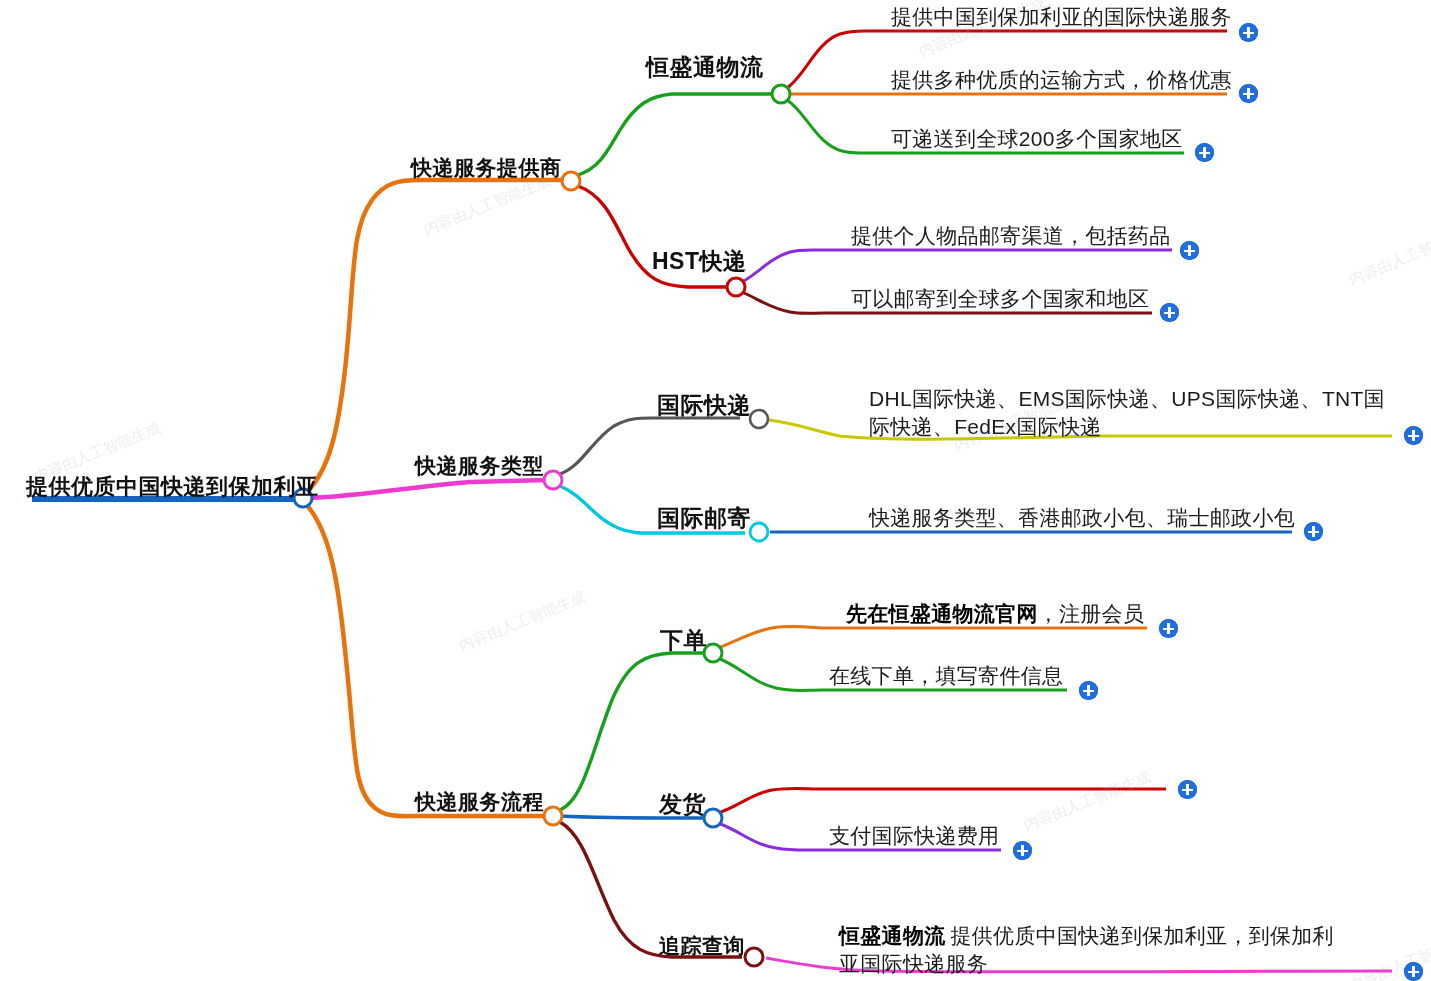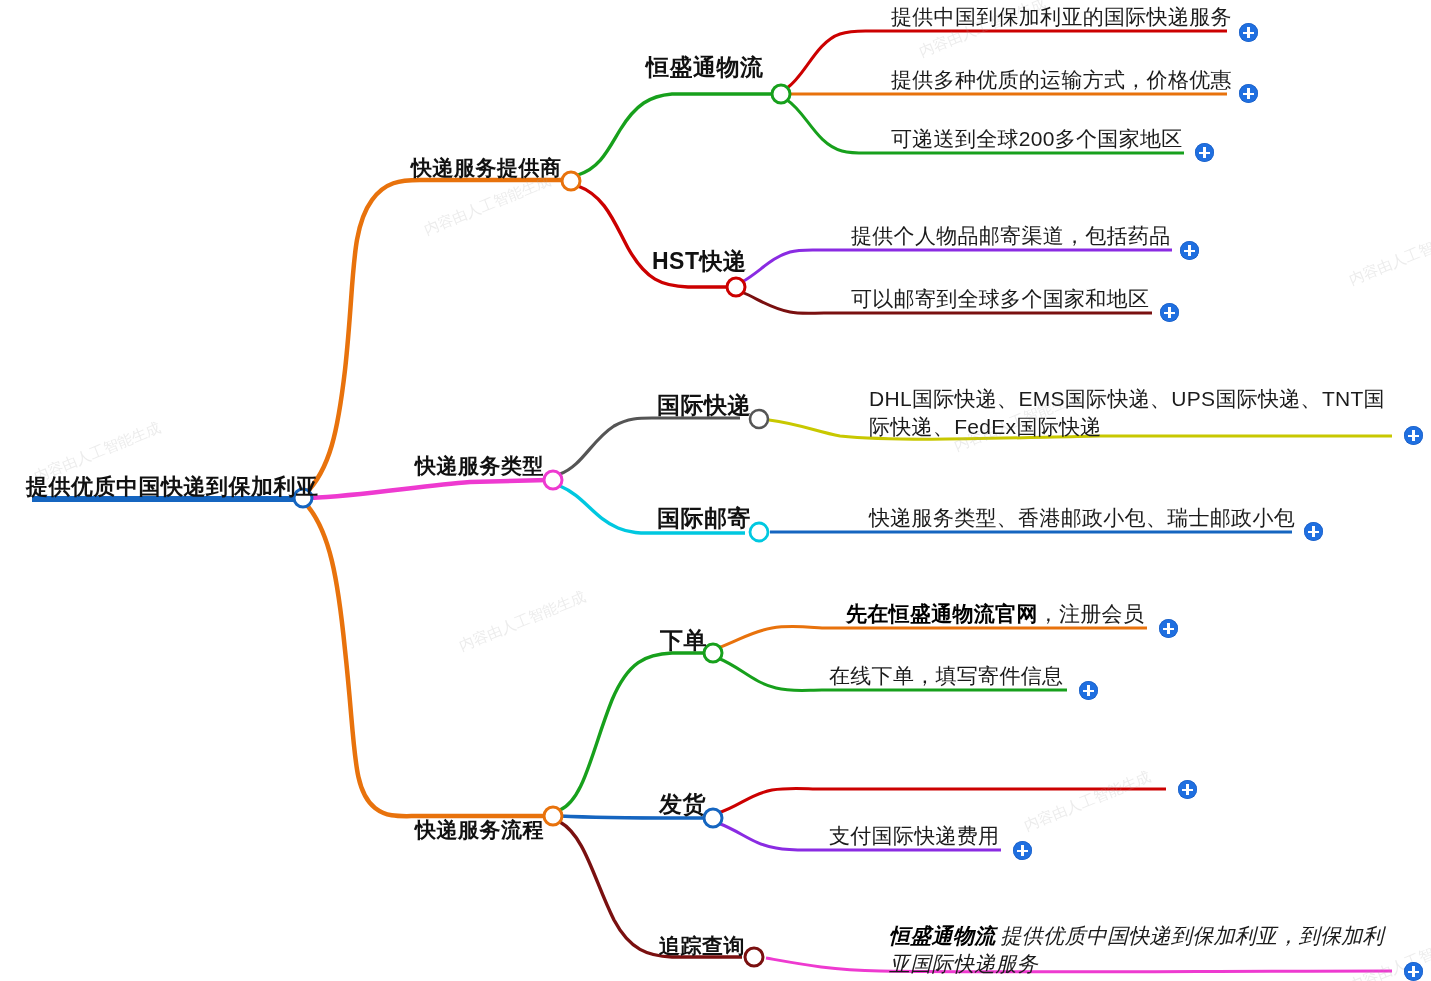--- a/index.html
+++ b/index.html
@@ -155,21 +155,21 @@
   <div class="watermark" style="left:30px; top:443px; transform:rotate(-22deg);">内容由人工智能生成</div>
   <div class="watermark" style="left:950px; top:412px; transform:rotate(-22deg);">内容由人工智能生成</div>
   <div class="watermark" style="left:455px; top:612px; transform:rotate(-22deg);">内容由人工智能生成</div>
   <div class="watermark" style="left:1020px; top:792px; transform:rotate(-22deg);">内容由人工智能生成</div>
   <div class="watermark" style="left:1345px; top:952px; transform:rotate(-22deg);">内容由人工智能生成</div>
 
   <div class="root-label" style="left:26px; top:472px;">提供优质中国快递到保加利亚</div>
 
   <div class="node-label lvl1" style="left:411px; top:156px;">快递服务提供商</div>
   <div class="node-label lvl1" style="left:415px; top:454px;">快递服务类型</div>
-  <div class="node-label lvl1" style="left:415px; top:790px;margin-top:28px;">快递服务流程</div>
+  <div class="node-label lvl1" style="left:415px; top:790px;">快递服务流程</div>
 
   <div class="node-label lvl2" style="left:646px; top:54px;">恒盛通物流</div>
   <div class="node-label lvl2" style="left:652px; top:248px;">HST快递</div>
 
   <div class="node-label lvl2" style="left:657px; top:392px;">国际快递</div>
   <div class="node-label lvl2" style="left:657px; top:505px;">国际邮寄</div>
 
   <div class="node-label lvl2" style="left:660px; top:627px;">下单</div>
   <div class="node-label lvl2" style="left:659px; top:791px;">发货</div>
   <div class="node-label lvl1" style="left:659px; top:934px; font-size:21px;">追踪查询</div>
@@ -183,21 +183,21 @@
 
   <div class="node-label leaf" style="left:869px; top:385px; width:520px; white-space:normal; line-height:1.33;">DHL国际快递、EMS国际快递、UPS国际快递、TNT国际快递、FedEx国际快递</div>
 
   <div class="node-label leaf" style="left:869px; top:506px;">快递服务类型、香港邮政小包、瑞士邮政小包</div>
 
   <div class="node-label leaf" style="left:846px; top:602px;"><b>先在恒盛通物流官网</b><span>，注册会员</span></div>
   <div class="node-label leaf" style="left:829px; top:664px;">在线下单，填写寄件信息</div>
 
   <div class="node-label leaf" style="left:829px; top:824px;">支付国际快递费用</div>
 
-  <div class="node-label leaf" style="left:889px; top:922px; width:510px; white-space:normal; line-height:1.33;font-style:italic;"><b>恒盛通物流</b><span style="margin-left:5px;">提供优质中国快递到保加利亚，到保加利亚国际快递服务</span></div>
+  <div class="node-label leaf" style="left:839px; top:922px; width:510px; white-space:normal; line-height:1.33;"><b>恒盛通物流</b><span style="margin-left:5px;">提供优质中国快递到保加利亚，到保加利亚国际快递服务</span></div>
 
   <div class="plus" style="left:1239px; top:23px;"></div>
   <div class="plus" style="left:1239px; top:84px;"></div>
   <div class="plus" style="left:1195px; top:143px;"></div>
   <div class="plus" style="left:1180px; top:241px;"></div>
   <div class="plus" style="left:1160px; top:303px;"></div>
   <div class="plus" style="left:1404px; top:426px;"></div>
   <div class="plus" style="left:1304px; top:522px;"></div>
   <div class="plus" style="left:1159px; top:619px;"></div>
   <div class="plus" style="left:1079px; top:681px;"></div>

